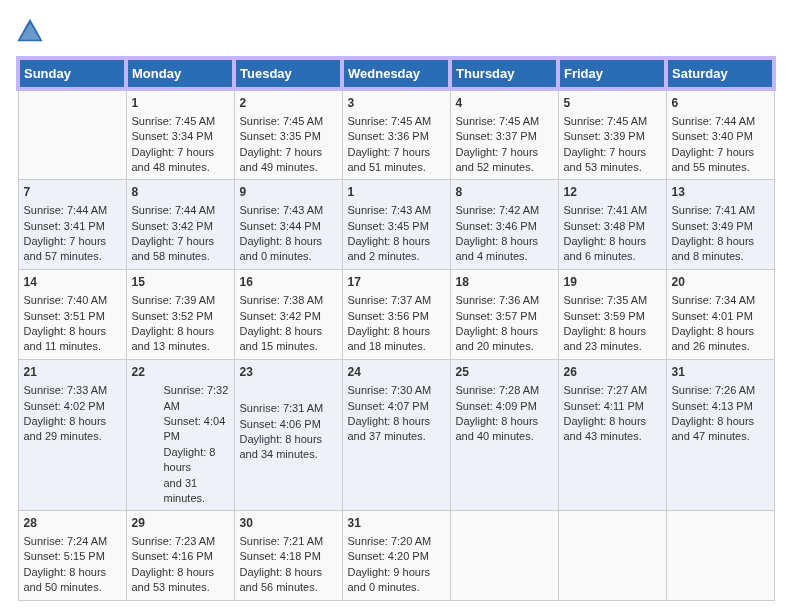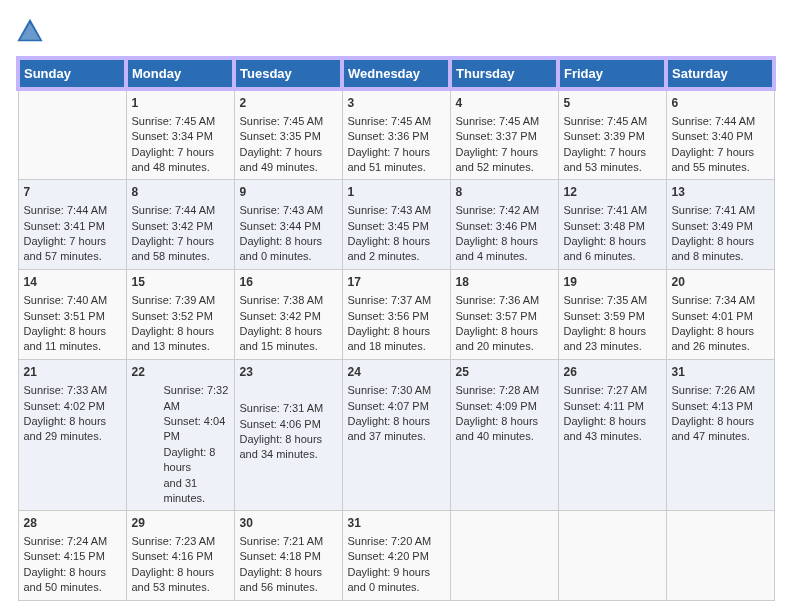--- a/index.html
+++ b/index.html
@@ -319,21 +319,21 @@
           <div class="cell-content" style="white-space: pre-line;">Sunrise: 7:26 AM
 Sunset: 4:13 PM
 Daylight: 8 hours
 and 47 minutes.</div>
         </td>
       </tr>
       <tr>
         <td>
           <span class="day-number">28</span>
           <div class="cell-content" style="white-space: pre-line;">Sunrise: 7:24 AM
-Sunset: 4:15 PM
+Sunset: 5:15 PM
 Daylight: 8 hours
 and 50 minutes.</div>
         </td>
         <td>
           <span class="day-number">29</span>
           <div class="cell-content" style="white-space: pre-line;">Sunrise: 7:23 AM
 Sunset: 4:16 PM
 Daylight: 8 hours
 and 53 minutes.</div>
         </td>

